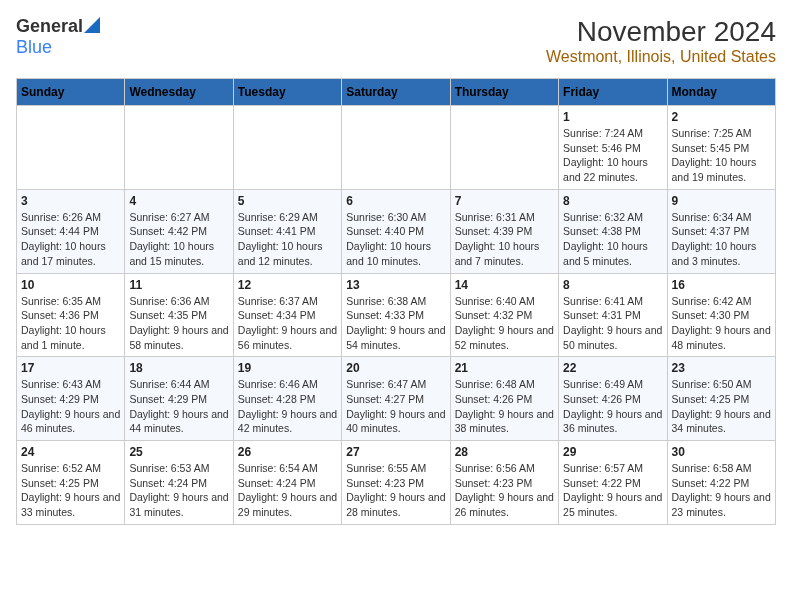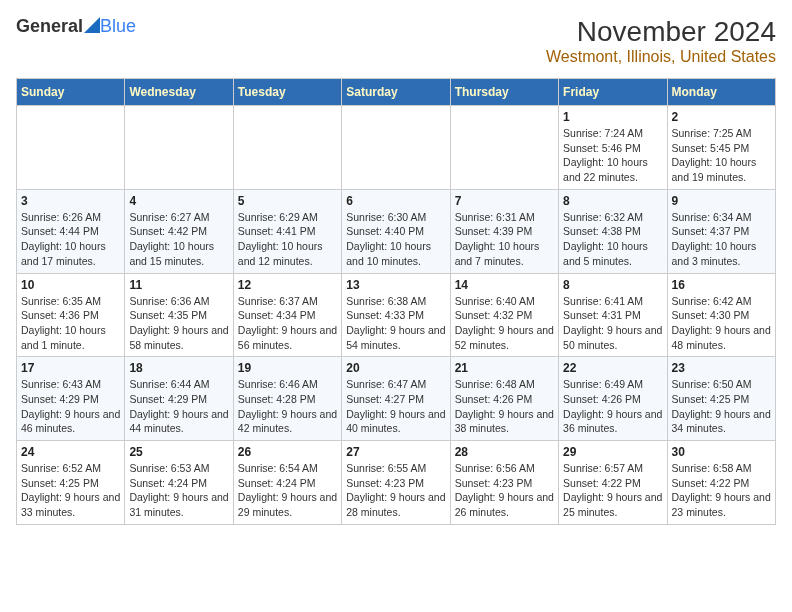--- a/index.html
+++ b/index.html
@@ -11,20 +11,21 @@
       padding: 16px;
     }
     .header {
       display: flex;
       justify-content: space-between;
       align-items: flex-start;
       margin-bottom: 12px;
     }
     .logo {
       display: flex;
+      flex-direction: column;
       align-items: flex-start;
     }
     .logo-text-general {
       font-size: 18px;
       font-weight: bold;
       color: #333;
     }
     .logo-text-blue {
       font-size: 18px;
       font-weight: normal;
@@ -46,21 +47,21 @@
       font-size: 16px;
       color: #a16207;
     }
     .calendar {
       width: 100%;
       border-collapse: collapse;
       font-size: 11px;
     }
     .calendar th {
       background-color: #2e6db4;
-      color: #fef9c3;
+      color: #000000;
       padding: 6px 4px;
       text-align: left;
       font-size: 12px;
       font-weight: bold;
       border: 1px solid #ccc;
     }
     .calendar td {
       vertical-align: top;
       border: 1px solid #ccc;
       padding: 4px 4px;

